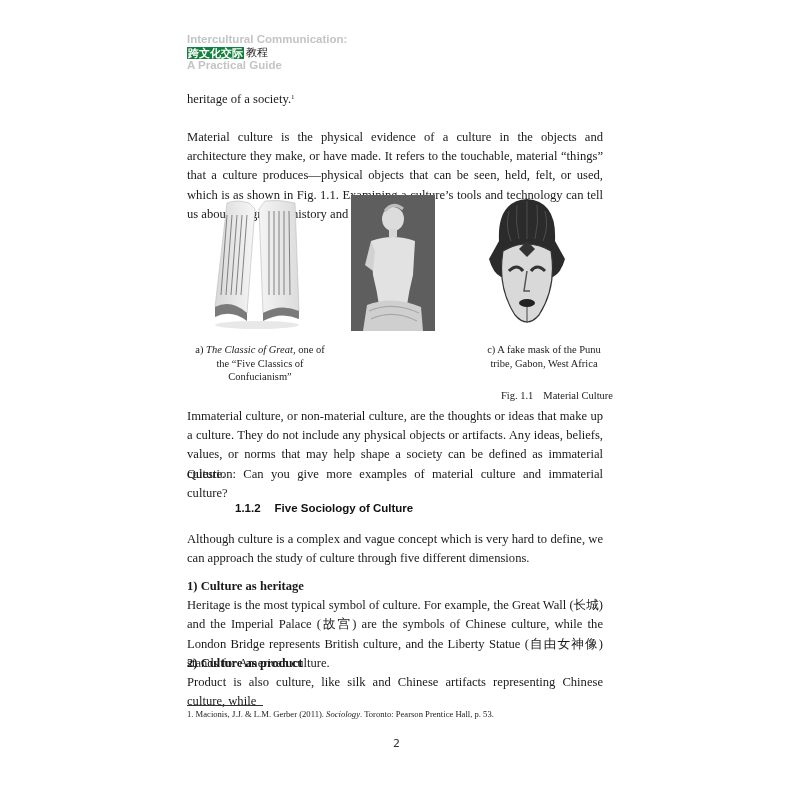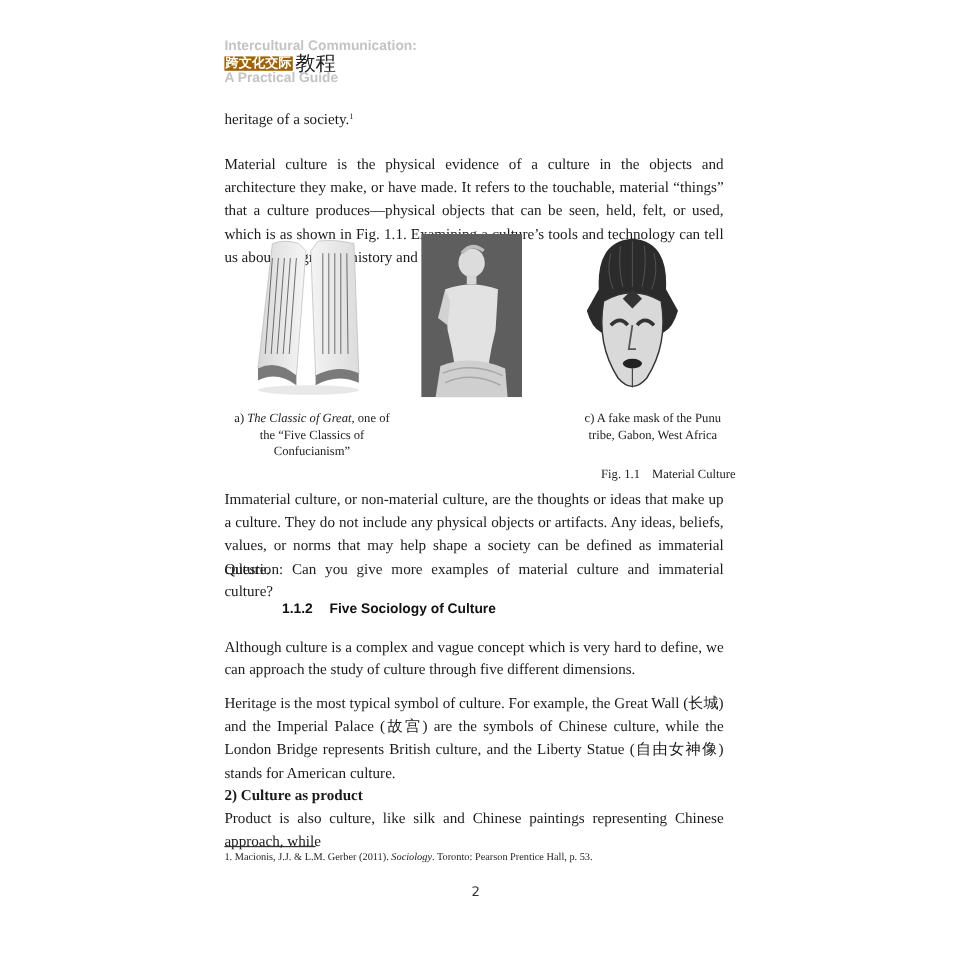--- a/index.html
+++ b/index.html
@@ -3,22 +3,22 @@
   <meta charset="utf-8">
   <style>
     html, body { margin:0; padding:0; background:#ffffff; }
     body { width:800px; height:800px; position:relative; overflow:hidden;
            font-family:"Liberation Serif", "DejaVu Serif", serif; color:#1a1a1a; }
     .page { position:absolute; left:0; top:0; width:800px; height:580px; }
 
     .running-head { position:absolute; left:187px; top:33px; font-family:"Liberation Sans", "DejaVu Sans", sans-serif;
                     font-weight:bold; font-size:11.5px; line-height:13px; color:#c4c4c4; }
     .running-head .cn-row { display:flex; align-items:center; gap:2px; color:#333; }
-    .running-head .cn-box { background:#a16207; color:#fff; padding:0 1px; font-size:11px; line-height:12px; font-weight:bold;}
-    .running-head .cn-plain { color:#222; font-weight:normal; font-size:17px; }
+    .running-head .cn-box { background:#15803d; color:#fff; padding:0 1px; font-size:11px; line-height:12px; font-weight:bold;}
+    .running-head .cn-plain { color:#222; font-weight:normal; font-size:11px; }
 
     .text { position:absolute; left:187px; width:416px; font-size:12.6px; line-height:19.2px; text-align:justify; }
     .text p { margin:0; }
     sup { font-size:7px; vertical-align:top; position:relative; top:-2px; }
 
     .fig-row { position:absolute; left:187px; top:193px; width:426px; height:140px; }
     .fig-img { position:absolute; }
 
     .cap { position:absolute; top:343px; font-size:10.5px; line-height:13.5px; text-align:center; color:#222; }
     .fig-title { position:absolute; left:187px; width:426px; top:390px; text-align:right; font-size:10.5px; color:#222; }
@@ -139,26 +139,27 @@
 
   <div class="section-heading">
     <span class="num">1.1.2</span><span>Five Sociology of Culture</span>
   </div>
 
   <div class="text" style="top:530px;">
     <p>Although culture is a complex and vague concept which is very hard to define, we can approach the study of culture through five different dimensions.</p>
   </div>
 
   <div class="text" style="top:577px;">
+    <p class="sub-heading">1) Culture as heritage</p>
     <p>Heritage is the most typical symbol of culture. For example, the Great Wall (长城) and the Imperial Palace (故宫) are the symbols of Chinese culture, while the London Bridge represents British culture, and the Liberty Statue (自由女神像) stands for American culture.</p>
   </div>
 
   <div class="text" style="top:654px;">
     <p class="sub-heading">2) Culture as product</p>
-    <p>Product is also culture, like silk and Chinese paintings representing Chinese approach, while</p>
+    <p>Product is also culture, like silk and Chinese artifacts representing Chinese culture, while</p>
   </div>
 
   <div class="footnote-rule"></div>
   <div class="footnote">
     <span>1.</span>
     <span>Macionis, J.J. &amp; L.M. Gerber (2011).</span>
     <i>Sociology</i><span>. Toronto: Pearson Prentice Hall, p. 53.</span>
   </div>
 
   <div class="page-number">2</div>

